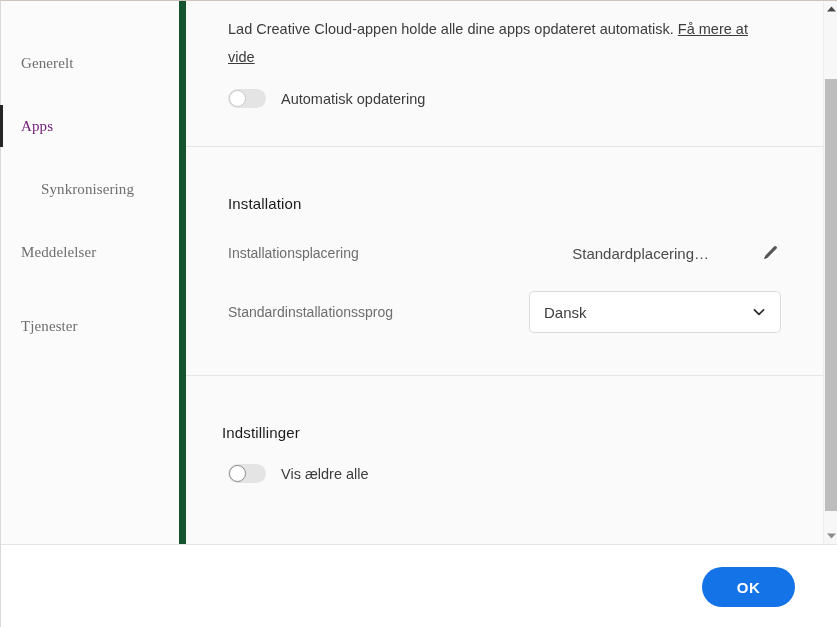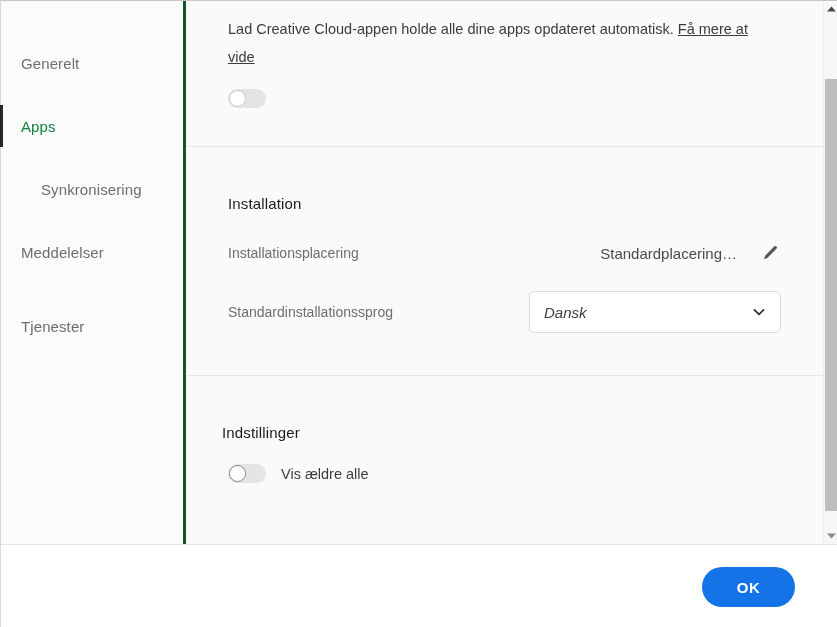--- a/index.html
+++ b/index.html
@@ -22,41 +22,42 @@
   }
 
   
   #sidebar {
     position: absolute;
     left: 0;
     top: 0;
     width: 185px;
     height: 543px;
     background: #fbfbfb;
-    border-right: 3px solid #14532d;
+    border-right: 7px solid #14532d;
+    font-family: Liberation Serif, serif;
   }
 
   .nav-item {
     position: absolute;
     left: 0;
     width: 185px;
     height: 44px;
     display: flex;
     align-items: center;
     cursor: pointer;
   }
   .nav-item .nav-label {
     margin-left: 20px;
     font-size: 15px;
     color: #6e6e6e;
     letter-spacing: .1px;
     white-space: nowrap;
   }
   .nav-item.active .nav-label {
-    color: #15803d;
+    color: #701a75;
   }
   .nav-item.active .active-bar {
     position: absolute;
     left: -1px;
     top: 1px;
     width: 3px;
     height: 42px;
     background: #252525;
   }
 
@@ -144,20 +145,21 @@
   }
   .field-label {
     font-size: 14px;
     color: #6e6e6e;
     white-space: nowrap;
   }
   .field-right {
     margin-left: auto;
     display: flex;
     align-items: center;
+    gap: 28px;
   }
   .field-value {
     font-size: 15px;
     color: #4b4b4b;
     white-space: nowrap;
   }
   .pencil-btn {
     margin-left: 22px;
     width: 22px;
     height: 22px;
@@ -170,21 +172,20 @@
   .select-box {
     width: 252px;
     height: 42px;
     background: #ffffff;
     border: 1px solid #dcdcdc;
     border-radius: 5px;
     display: flex;
     align-items: center;
     padding: 0 14px;
     cursor: pointer;
-    font-style: italic;
   }
   .select-value {
     font-size: 15px;
     color: #3c3c3c;
   }
   .select-chevron {
     margin-left: auto;
     display: flex;
     align-items: center;
   }
@@ -280,20 +281,21 @@
 
   <main id="content">
 
     <section class="section" id="sec-updates">
       <p class="intro-text"><span>Lad Creative Cloud-appen holde alle dine apps opdateret automatisk.</span> <span class="intro-link">Få mere at vide</span></p>
 
       <div class="toggle-row" style="margin-top:18px;">
         <div class="switch">
           <span class="knob"></span>
         </div>
+        <span class="switch-label">Automatisk opdatering</span>
       </div>
     </section>
 
     <section class="section" id="sec-install">
       <div style="position:absolute;left:42px;top:48px;">
         <span class="section-title">Installation</span>
       </div>
 
       <div class="field-row" style="top:89px;text-align:right;">
         <span class="field-label">Installationsplacering</span>

